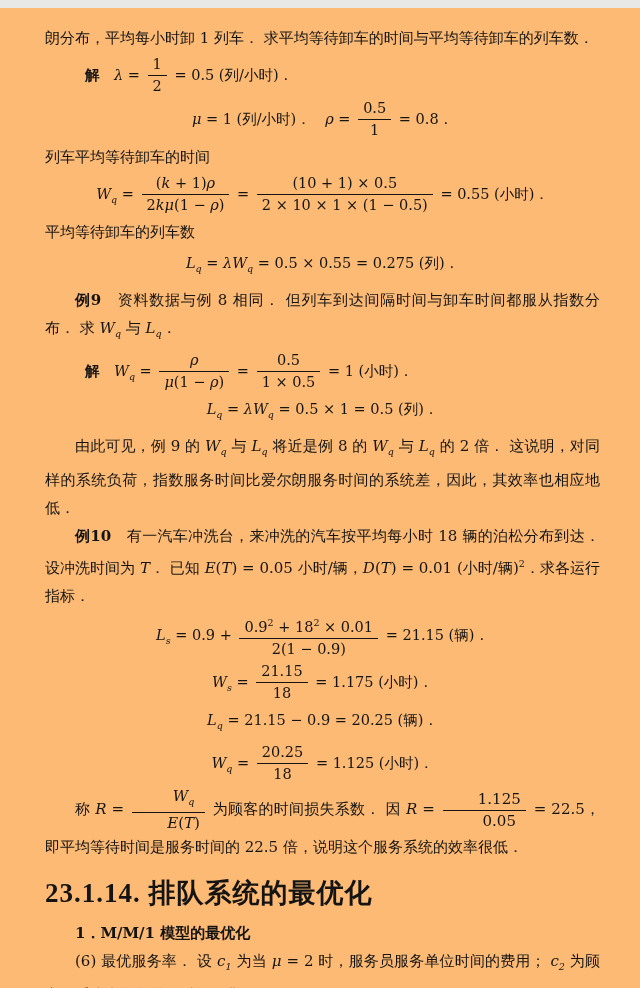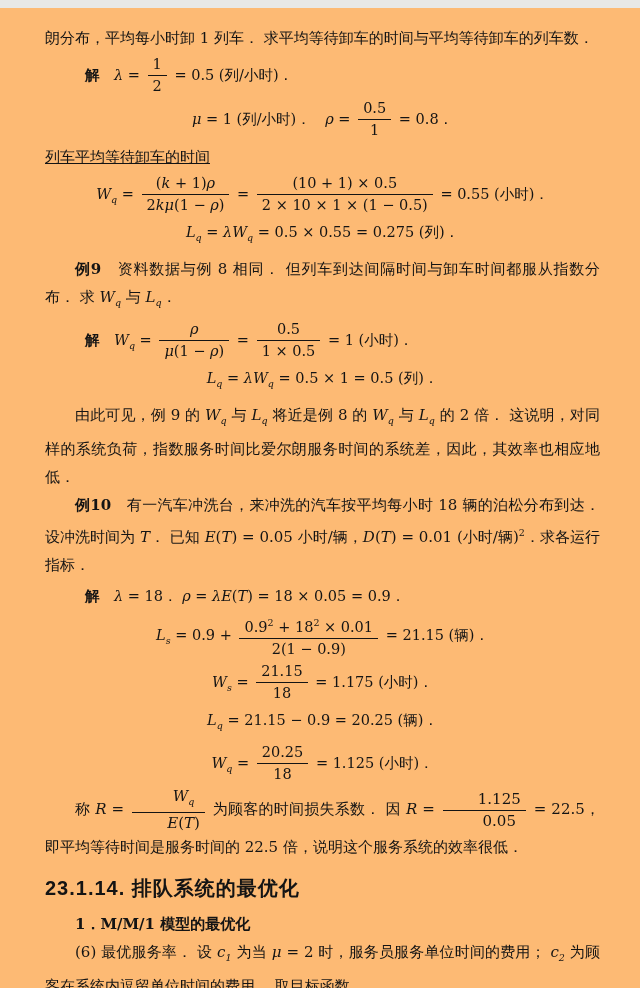--- a/index.html
+++ b/index.html
@@ -17,21 +17,21 @@
     box-sizing:border-box;
     padding:16px 40px 0 45px;
   }
   .para{
     font-size:15px;
     line-height:28px;
     text-align:justify;
     margin:0;
   }
   .indent{text-indent:2em;}
-  .label-line{font-size:15px;line-height:28px;margin:0;text-decoration:underline;}
+  .label-line{font-size:15px;line-height:28px;margin:0;}
   .formula{
     font-size:14.5px;
     line-height:28px;
     margin:3px 0;
     white-space:nowrap;
   }
   .f-center{text-align:center;}
   .f-left{text-align:left;padding-left:40px;}
   .sg-t{}
   .sg-b{font-weight:700;}
@@ -42,50 +42,50 @@
   .frac{
     display:inline-block;
     vertical-align:middle;
     text-align:center;
     margin:0 3px;
     line-height:normal;
   }
   .frac .num{display:block;border-bottom:1.3px solid #141414;padding:0 5px 1px;line-height:19px;}
   .frac .den{display:block;padding:1px 5px 0;line-height:19px;}
   .section-heading{
-    font-family:Liberation Sans, sans-serif;
-    font-size:20px;
+    font-family:Liberation Serif, serif;
+    font-size:27px;
     font-weight:700;
     margin:14px 0 8px 0;
     letter-spacing:1px;
   }
 </style>
 </head>
 <body>
 
 <div class="page">
 
   <p class="para"><span class="sg-t">朗分布，平均每小时卸 1 列车． 求平均等待卸车的时间与平均等待卸车的列车数．</span></p>
 
   <div class="formula f-left"><span class="sg-b">解</span><span class="sg-t">　</span><span class="sg-i">λ</span><span class="sg-t"> = </span><span class="frac"><span class="num"><span class="sg-t">1</span></span><span class="den"><span class="sg-t">2</span></span></span><span class="sg-t"> = 0.5 (列/小时)．</span></div>
   <div class="formula f-center"><span class="sg-i">μ</span><span class="sg-t"> = 1 (列/小时)．　</span><span class="sg-i">ρ</span><span class="sg-t"> = </span><span class="frac"><span class="num"><span class="sg-t">0.5</span></span><span class="den"><span class="sg-t">1</span></span></span><span class="sg-t"> = 0.8．</span></div>
 
   <p class="label-line"><span class="sg-t">列车平均等待卸车的时间</span></p>
   <div class="formula f-center"><span class="sg-i">W</span><span class="sg-sub">q</span><span class="sg-t"> = </span><span class="frac"><span class="num"><span class="sg-t">(</span><span class="sg-i">k</span><span class="sg-t"> + 1)</span><span class="sg-i">ρ</span></span><span class="den"><span class="sg-t">2</span><span class="sg-i">kμ</span><span class="sg-t">(1 − </span><span class="sg-i">ρ</span><span class="sg-t">)</span></span></span><span class="sg-t"> = </span><span class="frac"><span class="num"><span class="sg-t">(10 + 1) × 0.5</span></span><span class="den"><span class="sg-t">2 × 10 × 1 × (1 − 0.5)</span></span></span><span class="sg-t"> = 0.55 (小时)．</span></div>
 
+  <p class="label-line"><span class="sg-t">平均等待卸车的列车数</span></p>
   <div class="formula f-center"><span class="sg-i">L</span><span class="sg-sub">q</span><span class="sg-t"> = </span><span class="sg-i">λW</span><span class="sg-sub">q</span><span class="sg-t"> = 0.5 × 0.55 = 0.275 (列)．</span></div>
 
   <p class="para indent"><span class="sg-b">例9</span><span class="sg-t">　资料数据与例 8 相同． 但列车到达间隔时间与卸车时间都服从指数分布． 求 </span><span class="sg-i">W</span><span class="sg-sub">q</span><span class="sg-t"> 与 </span><span class="sg-i">L</span><span class="sg-sub">q</span><span class="sg-t">．</span></p>
   <div class="formula f-left"><span class="sg-b">解</span><span class="sg-t">　</span><span class="sg-i">W</span><span class="sg-sub">q</span><span class="sg-t"> = </span><span class="frac"><span class="num"><span class="sg-i">ρ</span></span><span class="den"><span class="sg-i">μ</span><span class="sg-t">(1 − </span><span class="sg-i">ρ</span><span class="sg-t">)</span></span></span><span class="sg-t"> = </span><span class="frac"><span class="num"><span class="sg-t">0.5</span></span><span class="den"><span class="sg-t">1 × 0.5</span></span></span><span class="sg-t"> = 1 (小时)．</span></div>
   <div class="formula f-center"><span class="sg-i">L</span><span class="sg-sub">q</span><span class="sg-t"> = </span><span class="sg-i">λW</span><span class="sg-sub">q</span><span class="sg-t"> = 0.5 × 1 = 0.5 (列)．</span></div>
 
   <p class="para indent"><span class="sg-t">由此可见，例 9 的 </span><span class="sg-i">W</span><span class="sg-sub">q</span><span class="sg-t"> 与 </span><span class="sg-i">L</span><span class="sg-sub">q</span><span class="sg-t"> 将近是例 8 的 </span><span class="sg-i">W</span><span class="sg-sub">q</span><span class="sg-t"> 与 </span><span class="sg-i">L</span><span class="sg-sub">q</span><span class="sg-t"> 的 2 倍． 这说明，对同样的系统负荷，指数服务时间比爱尔朗服务时间的系统差，因此，其效率也相应地低．</span></p>
 
   <p class="para indent"><span class="sg-b">例10</span><span class="sg-t">　有一汽车冲洗台，来冲洗的汽车按平均每小时 18 辆的泊松分布到达． 设冲洗时间为 </span><span class="sg-i">T</span><span class="sg-t">． 已知 </span><span class="sg-i">E</span><span class="sg-t">(</span><span class="sg-i">T</span><span class="sg-t">) = 0.05 小时/辆，</span><span class="sg-i">D</span><span class="sg-t">(</span><span class="sg-i">T</span><span class="sg-t">) = 0.01 (小时/辆)</span><span class="sg-sup">2</span><span class="sg-t">．求各运行指标．</span></p>
-  <div class="formula f-left"><span class="sg-b">解</span><span class="sg-t">　</span><span class="sg-i">λ</span><span class="sg-t"> = 18． </span><span class="sg-i">ρ</span><span class="sg-t"> = </span><span class="sg-i">λE</span><span class="sg-t">(</span><span class="sg-i">T</span><span class="sg-t">) = 18 × 0.05 = 0.9．</span></div>
   <div class="formula f-center"><span class="sg-i">L</span><span class="sg-sub">s</span><span class="sg-t"> = 0.9 + </span><span class="frac"><span class="num"><span class="sg-t">0.9</span><span class="sg-sup">2</span><span class="sg-t"> + 18</span><span class="sg-sup">2</span><span class="sg-t"> × 0.01</span></span><span class="den"><span class="sg-t">2(1 − 0.9)</span></span></span><span class="sg-t"> = 21.15 (辆)．</span></div>
   <div class="formula f-center"><span class="sg-i">W</span><span class="sg-sub">s</span><span class="sg-t"> = </span><span class="frac"><span class="num"><span class="sg-t">21.15</span></span><span class="den"><span class="sg-t">18</span></span></span><span class="sg-t"> = 1.175 (小时)．</span></div>
   <div class="formula f-center"><span class="sg-i">L</span><span class="sg-sub">q</span><span class="sg-t"> = 21.15 − 0.9 = 20.25 (辆)．</span></div>
   <div class="formula f-center"><span class="sg-i">W</span><span class="sg-sub">q</span><span class="sg-t"> = </span><span class="frac"><span class="num"><span class="sg-t">20.25</span></span><span class="den"><span class="sg-t">18</span></span></span><span class="sg-t"> = 1.125 (小时)．</span></div>
 
   <p class="para indent"><span class="sg-t">称 </span><span class="sg-i">R</span><span class="sg-t"> = </span><span class="frac"><span class="num"><span class="sg-i">W</span><span class="sg-sub">q</span></span><span class="den"><span class="sg-i">E</span><span class="sg-t">(</span><span class="sg-i">T</span><span class="sg-t">)</span></span></span><span class="sg-t"> 为顾客的时间损失系数． 因 </span><span class="sg-i">R</span><span class="sg-t"> = </span><span class="frac"><span class="num"><span class="sg-t">1.125</span></span><span class="den"><span class="sg-t">0.05</span></span></span><span class="sg-t"> = 22.5，即平均等待时间是服务时间的 22.5 倍，说明这个服务系统的效率很低．</span></p>
 
   <h2 class="section-heading">23.1.14. 排队系统的最优化</h2>
 
   <p class="para indent"><span class="sg-b">1．</span><span class="sg-bi">M/M/1</span><span class="sg-b"> 模型的最优化</span></p>

